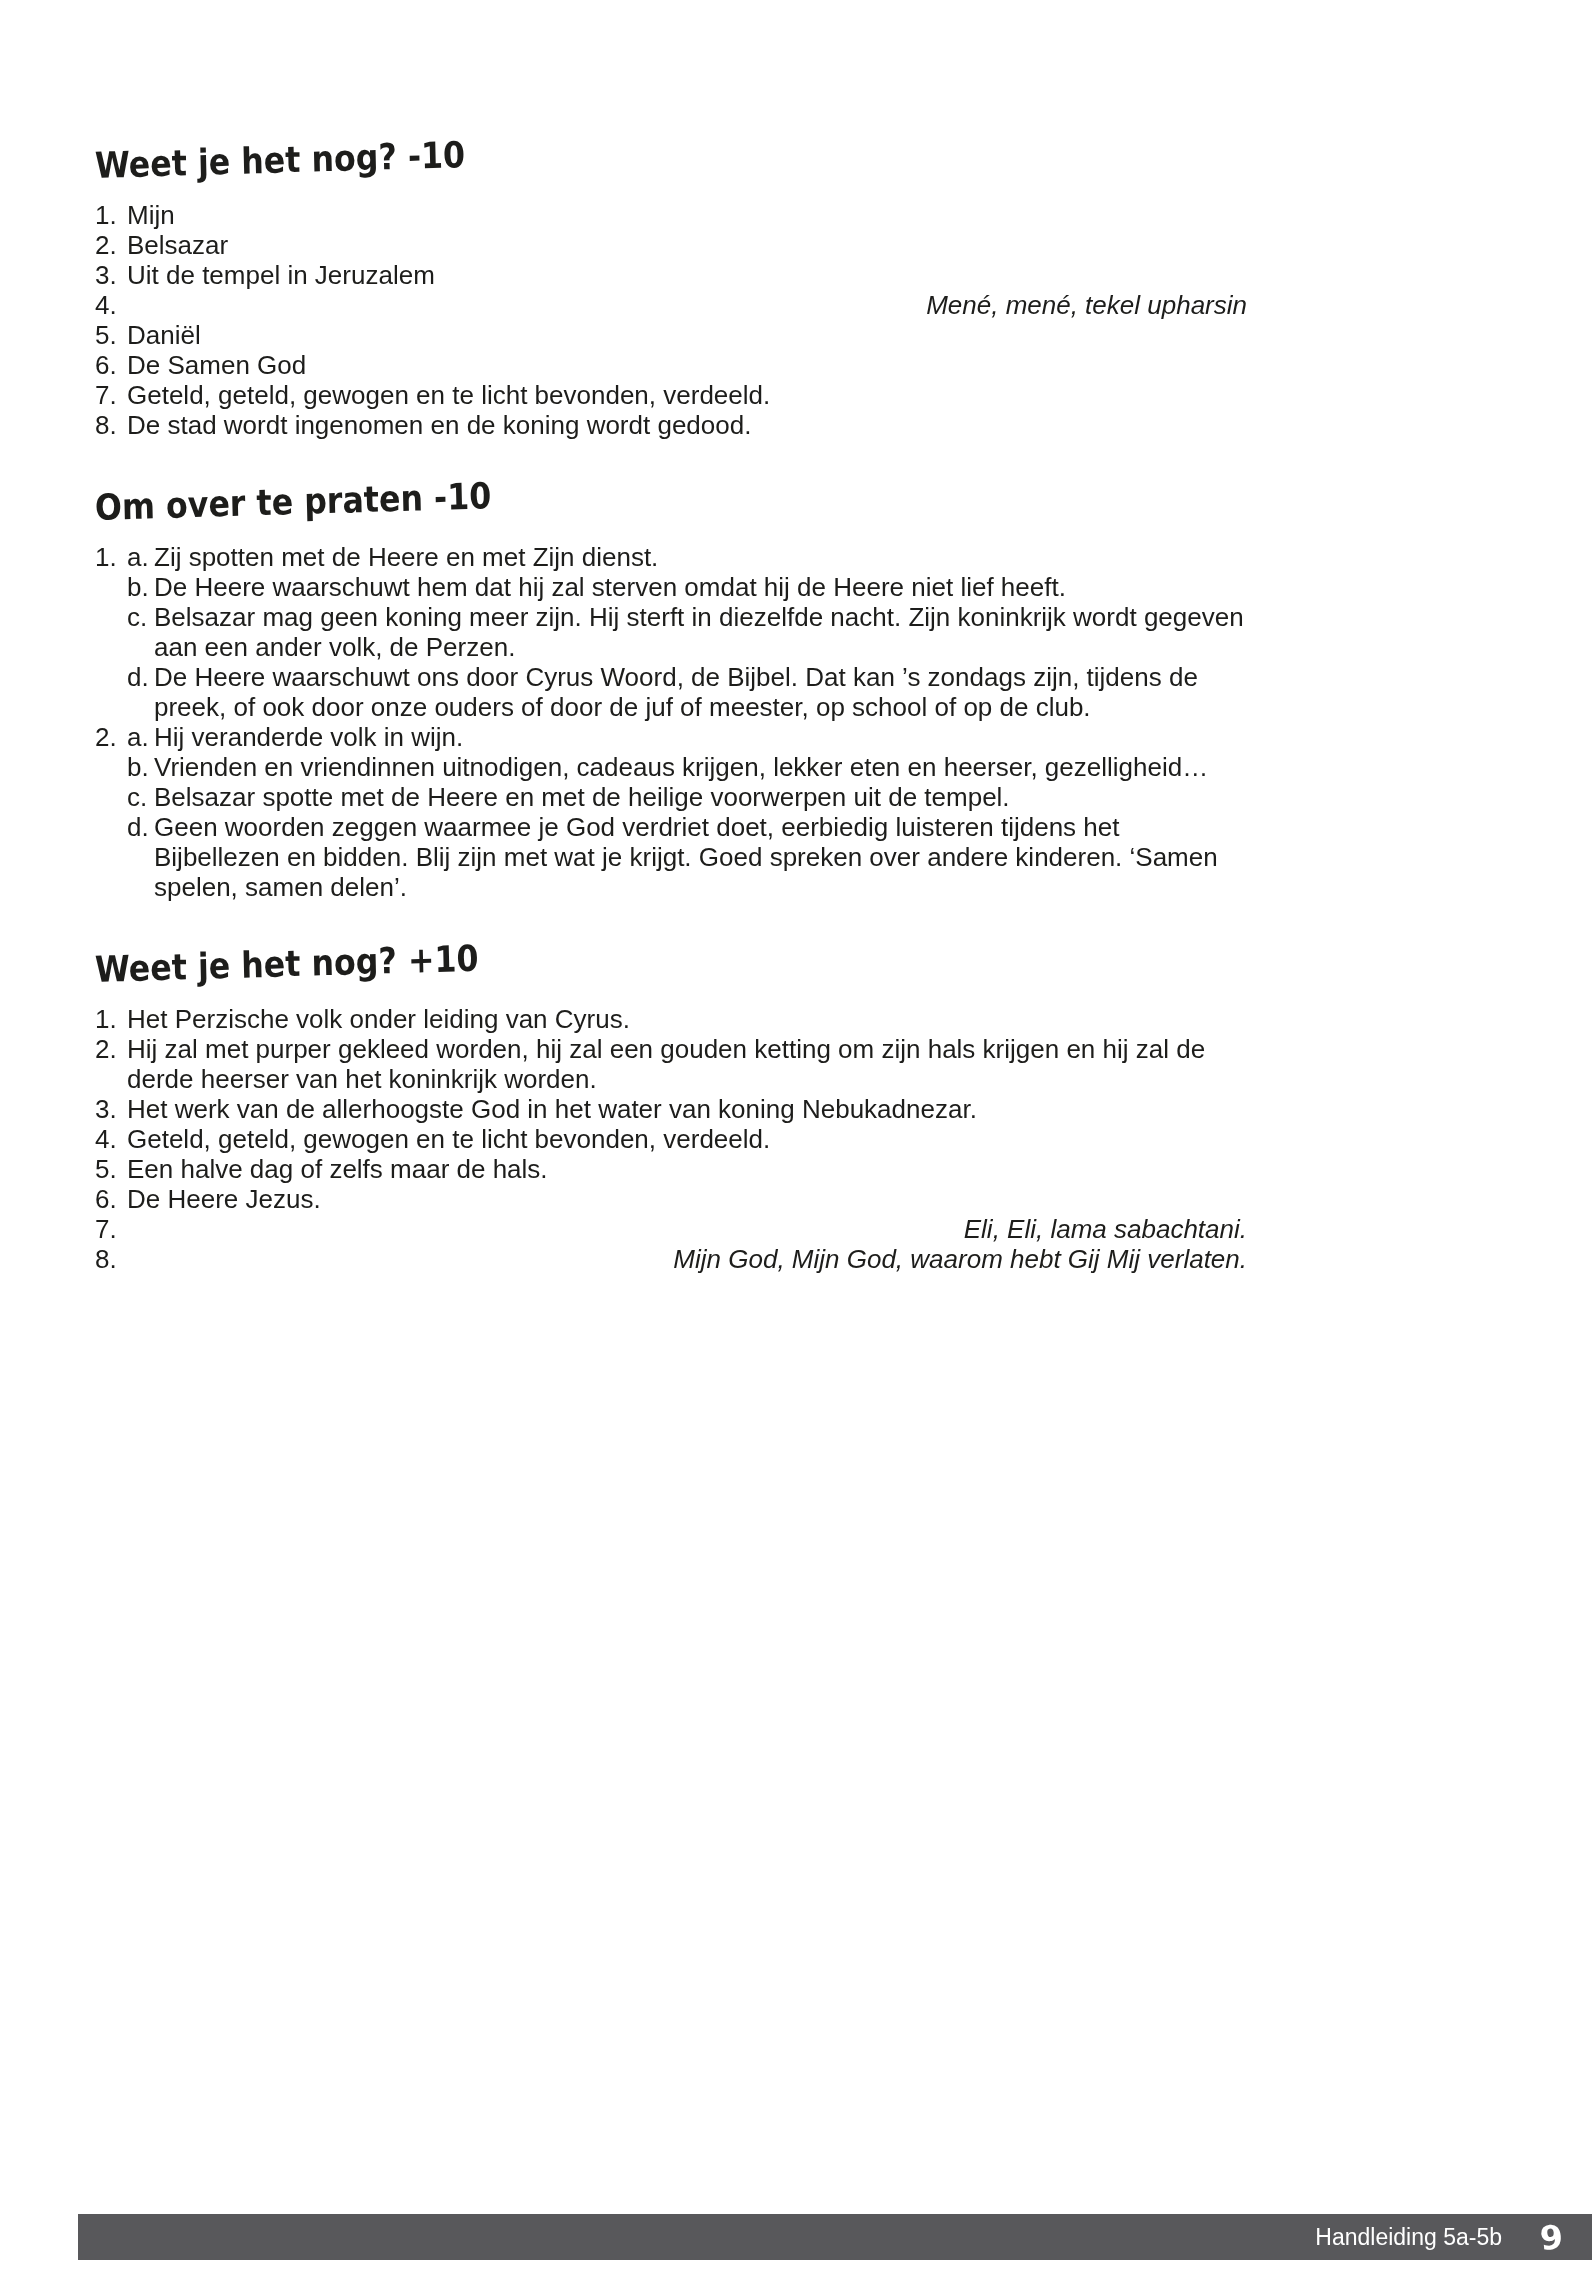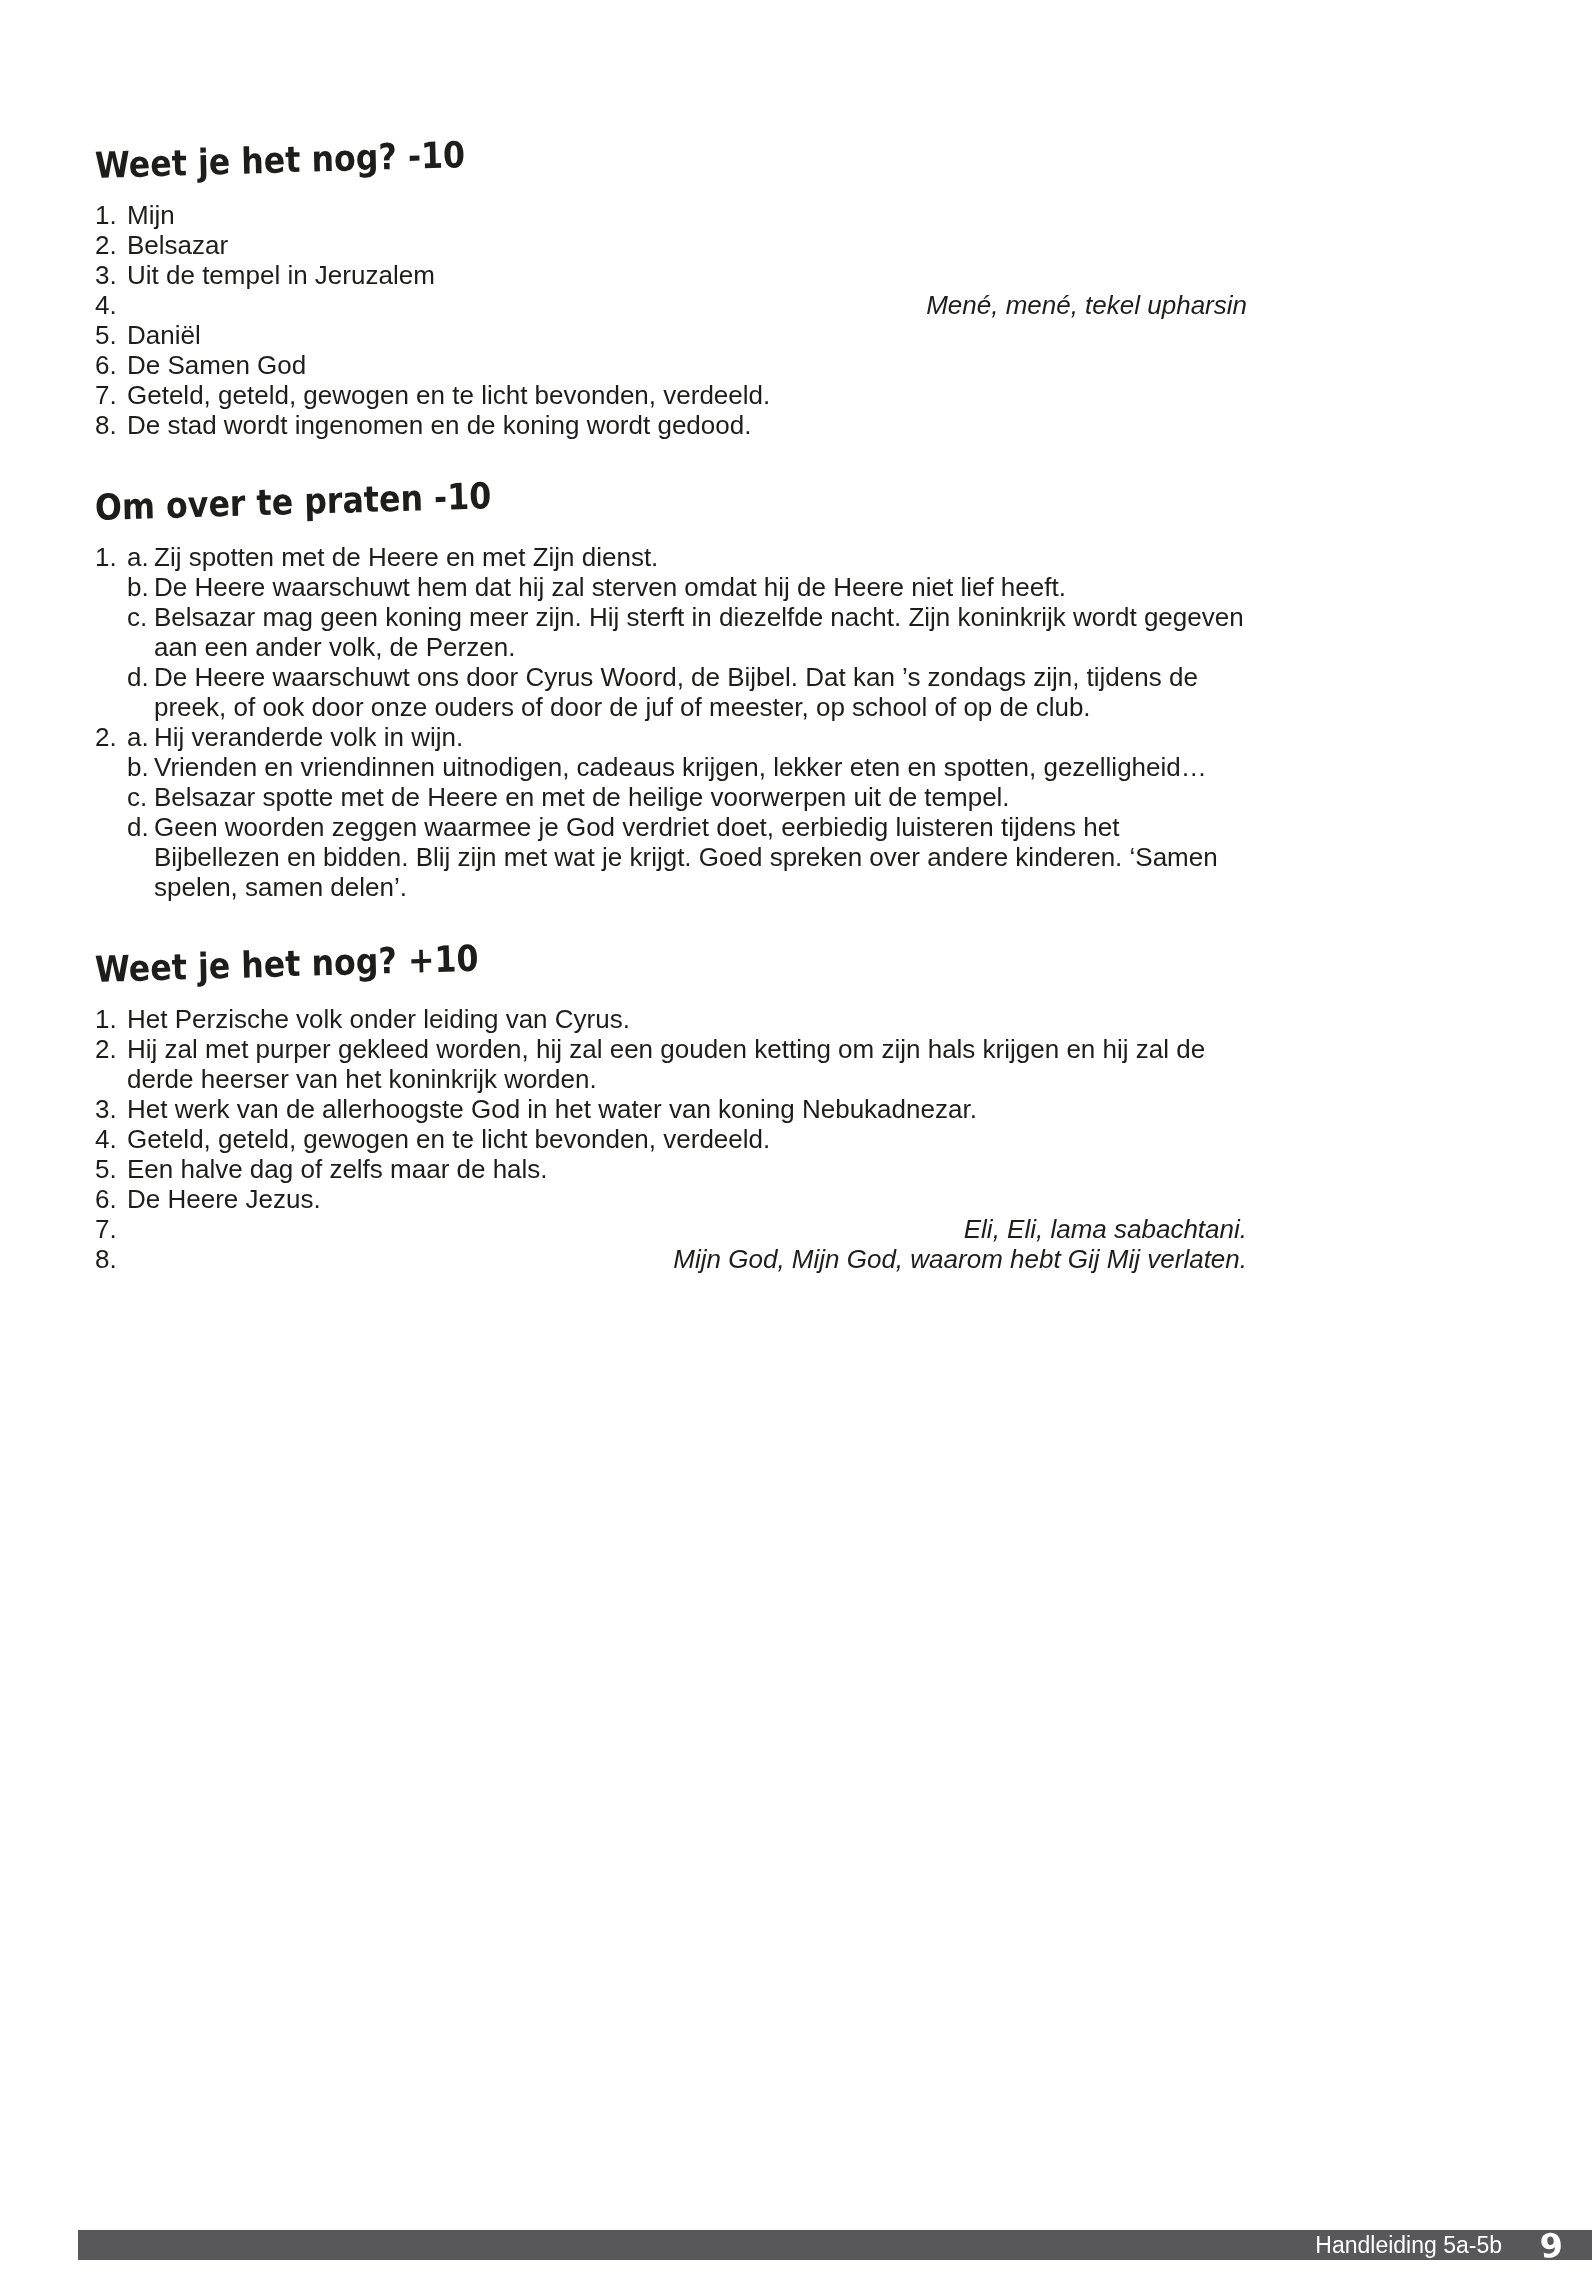--- a/index.html
+++ b/index.html
@@ -39,21 +39,21 @@
   .txt { flex:1 1 auto; }
   .italic { font-style:italic;text-align:right; }
 
   .subs { flex:1 1 auto; }
   .subrow { display:flex; }
   .letter { flex:0 0 27px; }
 
   .footer-bar {
     position:absolute;
     left:78px; right:0; bottom:35px;
-    height:30px;
+    height:46px;
     background:#58585b;
     color:#ffffff;
     display:flex;
     align-items:center;
     justify-content:flex-end;
     padding-right:29px;
   }
   .footer-label { font-size:23px; }
   .footer-page {
     font-family:"DejaVu Sans", sans-serif;
@@ -140,21 +140,21 @@
 
       <div class="row">
         <span class="num">2.</span>
         <div class="subs">
           <div class="subrow">
             <span class="letter">a.</span>
             <span class="txt">Hij veranderde volk in wijn.</span>
           </div>
           <div class="subrow">
             <span class="letter">b.</span>
-            <span class="txt">Vrienden en vriendinnen uitnodigen, cadeaus krijgen, lekker eten en spotten, gezelligheid…</span>
+            <span class="txt">Vrienden en vriendinnen uitnodigen, cadeaus krijgen, lekker eten en heerser, gezelligheid…</span>
           </div>
           <div class="subrow">
             <span class="letter">c.</span>
             <span class="txt">Belsazar spotte met de Heere en met de heilige voorwerpen uit de tempel.</span>
           </div>
           <div class="subrow">
             <span class="letter">d.</span>
             <span class="txt">Geen woorden zeggen waarmee je God verdriet doet, eerbiedig luisteren tijdens het Bijbellezen en bidden. Blij zijn met wat je krijgt. Goed spreken over andere kinderen. ‘Samen spelen, samen delen’.</span>
           </div>
         </div>

